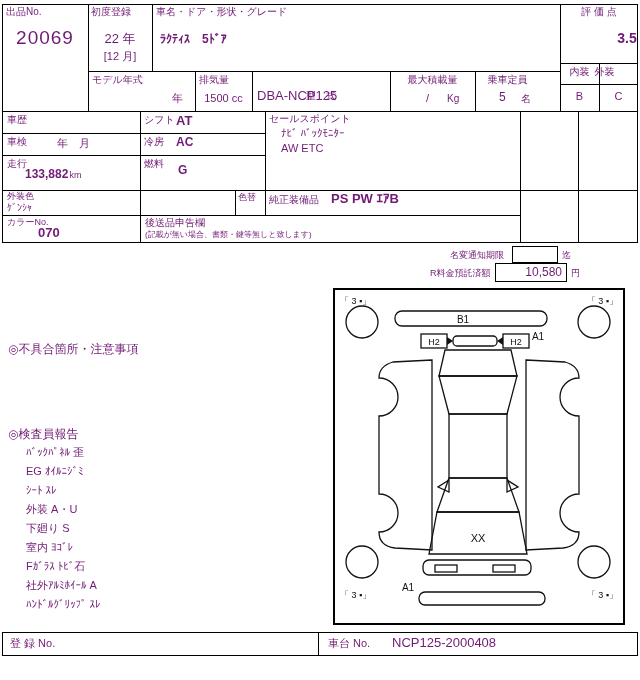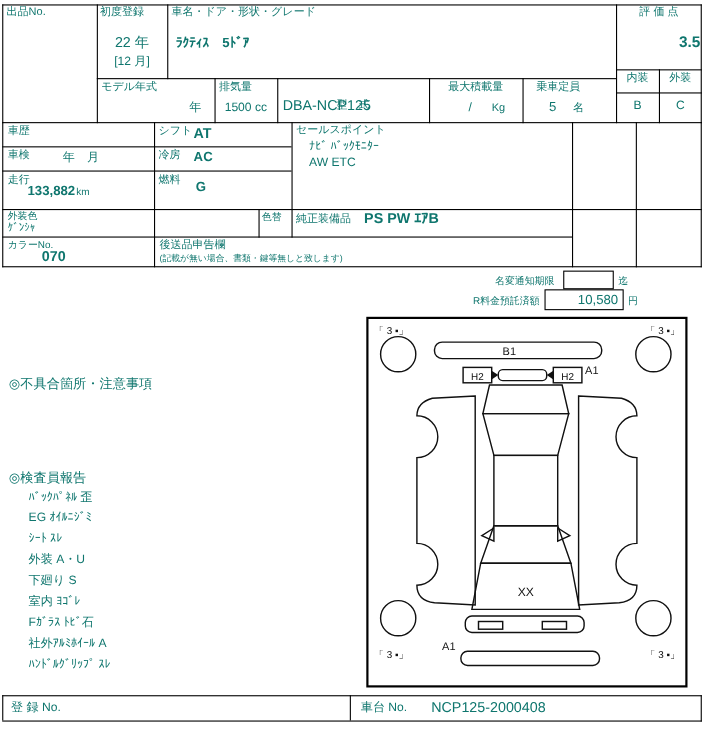--- a/index.html
+++ b/index.html
@@ -1,16 +1,16 @@
 <!DOCTYPE html>
 <html><head>
 <meta charset="utf-8">
 <style>
   html,body{margin:0;padding:0;background:#fff;}
-  .sheet{position:relative;width:640px;height:680px;background:#fff;color:#0f766e;
+  .sheet{position:relative;width:640px;height:680px;background:#fff;color:#701a75;
          font-family:"Liberation Sans","DejaVu Sans",sans-serif;overflow:hidden;}
   .hl{position:absolute;height:1px;background:#000;}
   .vl{position:absolute;width:1px;background:#000;}
   .t{position:absolute;white-space:nowrap;line-height:1.15;}
   .c{text-align:center;}
   .b{font-weight:bold;}
   .box{position:absolute;border:1px solid #000;box-sizing:border-box;}
   .f8{font-size:8px;}.f9{font-size:9px;}.f10{font-size:10px;}.f11{font-size:11px;}
   .f12{font-size:12px;}.f13{font-size:13px;}.f15{font-size:12px;}.f17{font-size:14px;padding-left:28px;}.f19{font-size:19px;}
   .diagram{position:absolute;left:333px;top:288px;width:292px;height:337px;
@@ -53,32 +53,33 @@
   <div class="hl" style="left:2px;top:215px;width:518px"></div>
   <div class="hl" style="left:2px;top:242px;width:636px"></div>
 
   <div class="hl" style="left:2px;top:632px;width:636px"></div>
   <div class="hl" style="left:2px;top:655px;width:636px"></div>
   <div class="vl" style="left:2px;top:632px;height:23px"></div>
   <div class="vl" style="left:318px;top:632px;height:23px"></div>
   <div class="vl" style="left:637px;top:632px;height:24px"></div>
 
   <div class="t f10" style="left:6px;top:6px">出品No.</div>
+  <div class="t f19 c" style="left:2px;top:27px;width:86px;letter-spacing:1px">20069</div>
 
   <div class="t f10" style="left:91px;top:6px">初度登録</div>
   <div class="t f13 c" style="left:88px;top:32px;width:64px">22 年</div>
   <div class="t f11 c" style="left:88px;top:50px;width:64px">[12 月]</div>
 
   <div class="t f10" style="left:156px;top:6px">車名・ドア・形状・グレード</div>
   <div class="t f15 b" style="left:160px;top:33px">ﾗｸﾃｨｽ　5ﾄﾞｱ</div>
 
   <div class="t f10 c" style="left:560px;top:6px;width:78px">評 価 点</div>
   <div class="t f17 b c" style="left:560px;top:30px;width:78px">3.5</div>
   <div class="t f10 c" style="left:560px;top:66px;width:39px">内装</div>
-  <div class="t f10 c" style="left:599px;top:66px;width:39px">外装</div>
+  <div class="t f10 c" style="left:585px;top:66px;width:39px">外装</div>
   <div class="t f11 c" style="left:560px;top:90px;width:39px">B</div>
   <div class="t f11 c" style="left:599px;top:90px;width:39px">C</div>
 
   <div class="t f10" style="left:92px;top:74px">モデル年式</div>
   <div class="t f11" style="left:172px;top:92px">年</div>
   <div class="t f10" style="left:199px;top:74px">排気量</div>
   <div class="t f11 c" style="left:195px;top:92px;width:57px">1500 cc</div>
   <div class="t f10 c" style="left:252px;top:90px;width:138px">型　式</div>
   <div class="t f13" style="left:257px;top:89px">DBA-NCP125</div>
   <div class="t f10 c" style="left:390px;top:74px;width:85px">最大積載量</div>

